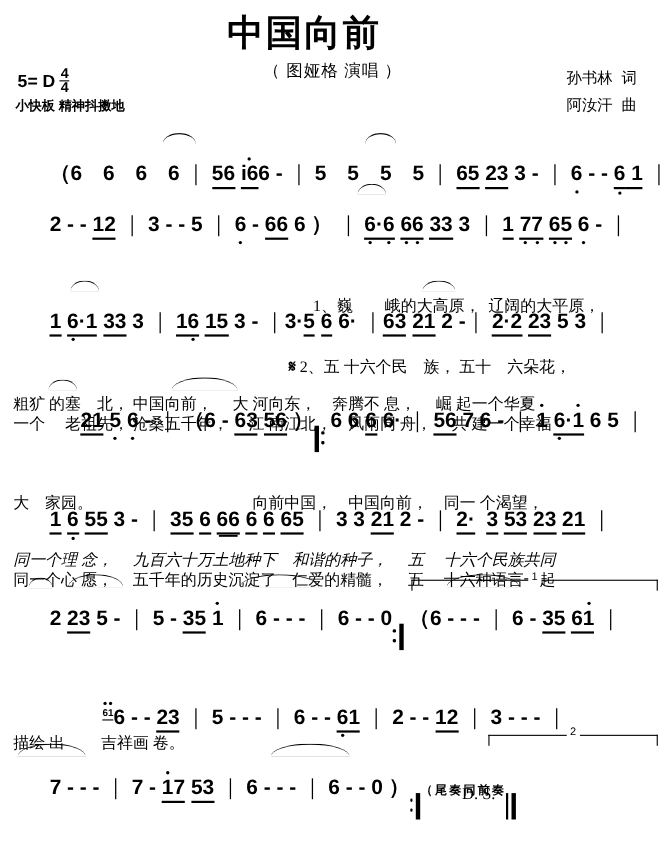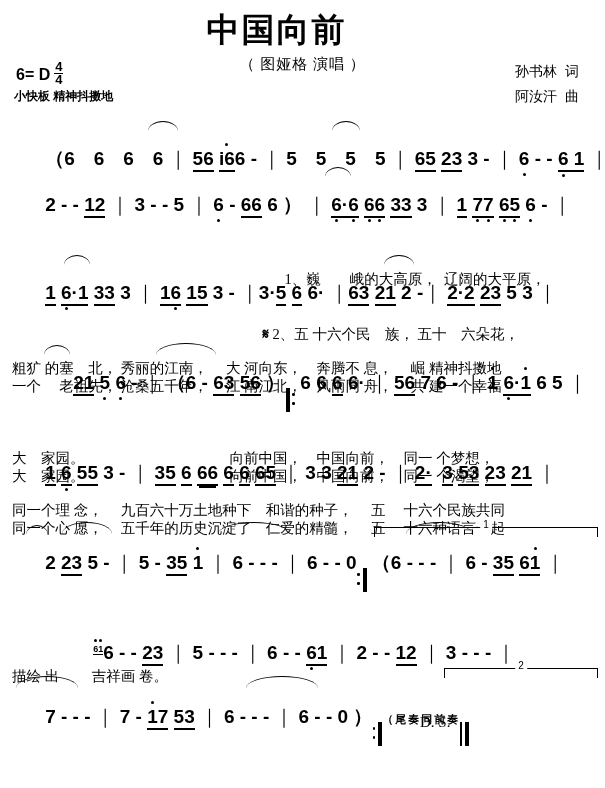--- a/index.html
+++ b/index.html
@@ -237,21 +237,21 @@
     letter-spacing: 2px;
   }
 </style>
 </head>
 <body>
 
 <div class="title">中国向前</div>
 <div class="subtitle">（ 图娅格 演唱 ）</div>
 
 <div class="keysig">
-  <span>6= D</span>
+  <span>5= D</span>
   <span class="timesig">
     <span class="num">4</span>
     <span class="den">4</span>
   </span>
 </div>
 <div class="tempo">小快板 精神抖擞地</div>
 
 <div class="credits">
   <div>
     <span>孙书林</span><span class="role">词</span>
@@ -281,39 +281,38 @@
     <span class="segno">𝄋</span> 2、五 十六个民　族， 五十　六朵花，
   </div>
 </div>
 
 <div class="system" style="top:264px;">
   <div class="notes" style="position:relative;">
     <span class="beam">1</span><span> </span><span class="beam"><span class="oct-dn">6</span>·1</span><span> </span><span class="beam">33</span><span> 3</span><span class="bar"> ｜ </span><span class="beam">1<span class="oct-dn">6</span></span><span> </span><span class="beam">15</span><span> 3 -</span><span class="bar"> ｜</span><span>3·</span><span class="beam">5</span><span> </span><span class="beam">6</span><span> 6·</span><span class="bar"> ｜</span><span class="beam">63</span><span> </span><span class="beam">21</span><span> 2 -</span><span class="bar">｜ </span><span class="beam">2·2</span><span> </span><span class="beam">23</span><span> 5 3</span><span class="bar"> ｜</span>
     <span class="tie" style="left:64px; top:-9px; width:26px;"></span>
     <span class="tie" style="left:384px; top:-9px; width:30px;"></span>
   </div>
-  <div class="lyric" style="padding-left:12px;">粗犷 的塞　北， 秀丽的江南，　 大 河向东，　奔腾不 息，　 崛 精神抖擞地</div>
+  <div class="lyric" style="padding-left:12px;">粗犷 的塞　北， 中国向前，　 大 河向东，　奔腾不 息，　 崛 起一个华夏</div>
   <div class="lyric" style="padding-left:12px;">一个　 老祖先， 沧桑五千年，　 江 南江北，　风雨同 舟，　 共 建一个幸福</div>
 </div>
 
 <div class="system" style="top:354px;">
   <div class="notes" style="position:relative;margin-left:28px;">
     <span class="beam">21</span><span> </span><span class="oct-dn">5</span><span> </span><span class="oct-dn">6</span><span> -</span><span class="bar"> ｜ </span><span>（6 - </span><span class="beam">63</span><span> </span><span class="beam">56</span><span> ）</span><span class="repeat-start"></span><span> 6 6 </span><span class="beam">6</span><span> 6·</span><span class="bar"> ｜ </span><span class="beam">56</span><span> 7 6 -</span><span class="bar"> ｜ </span><span class="oct-up">1</span><span> </span><span class="beam"><span class="oct-dn">6</span>·<span class="oct-up">1</span></span><span> 6 5</span><span class="bar"> ｜</span>
     <span class="tie" style="left:16px; top:-9px; width:26px;"></span>
     <span class="tie w" style="left:128px; top:-11px; width:60px;"></span>
   </div>
-  <div class="lyric" style="padding-left:12px;">大　家园。　　　　　　　　　　向前中国，　中国向前，　同一 个梦想，</div>
   <div class="lyric" style="padding-left:12px;">大　家园。　　　　　　　　　　向前中国，　中国向前，　同一 个渴望，</div>
 </div>
 
 <div class="system" style="top:444px;">
   <div class="notes" style="position:relative;">
     <span class="beam">1</span><span> </span><span class="beam oct-dn">6</span><span> </span><span class="beam">55</span><span> 3 -</span><span class="bar"> ｜ </span><span class="beam">35</span><span> </span><span class="beam">6</span><span> </span><span class="beam2">66</span><span> </span><span class="beam">6</span><span> </span><span class="beam">6</span><span> </span><span class="beam">65</span><span class="bar"> ｜ </span><span>3 3 </span><span class="beam">21</span><span> 2 -</span><span class="bar"> ｜ </span><span class="beam">2·</span><span>  </span><span class="beam">3</span><span> </span><span class="beam">53</span><span> </span><span class="beam">23</span><span> </span><span class="beam">21</span><span class="bar"> ｜</span>
   </div>
-  <div class="lyric" style="padding-left:12px;">同一个理 念，　 九百六十万土地种下　和谐的种子，　 五　 十六个民族共同</div>
+  <div class="lyric" style="padding-left:12px;font-style:italic;">同一个理 念，　 九百六十万土地种下　和谐的种子，　 五　 十六个民族共同</div>
   <div class="lyric" style="padding-left:12px;">同一个心 愿，　 五千年的历史沉淀了　仁爱的精髓，　 五　 十六种语言一起</div>
 </div>
 
 <div class="system" style="top:534px;">
   <div class="notes" style="position:relative;">
     <span>2 </span><span class="beam">23</span><span> 5 -</span><span class="bar"> ｜ </span><span>5 - </span><span class="beam">35</span><span> </span><span class="oct-up">1</span><span class="bar"> ｜ </span><span>6 - - -</span><span class="bar"> ｜ </span><span>6 - - 0</span><span class="repeat-end"></span><span> （6 - - -</span><span class="bar"> ｜ </span><span>6 - </span><span class="beam">35</span><span> </span><span class="beam">6<span class="oct-up">1</span></span><span class="bar"> ｜</span>
     <span class="tie" style="left:26px; top:-9px; width:22px;"></span>
     <span class="tie w" style="left:62px; top:-12px; width:50px;"></span>
     <span class="tie w" style="left:218px; top:-12px; width:72px;"></span>
     <span class="tie w" style="left:406px; top:-12px; width:66px;"></span>

